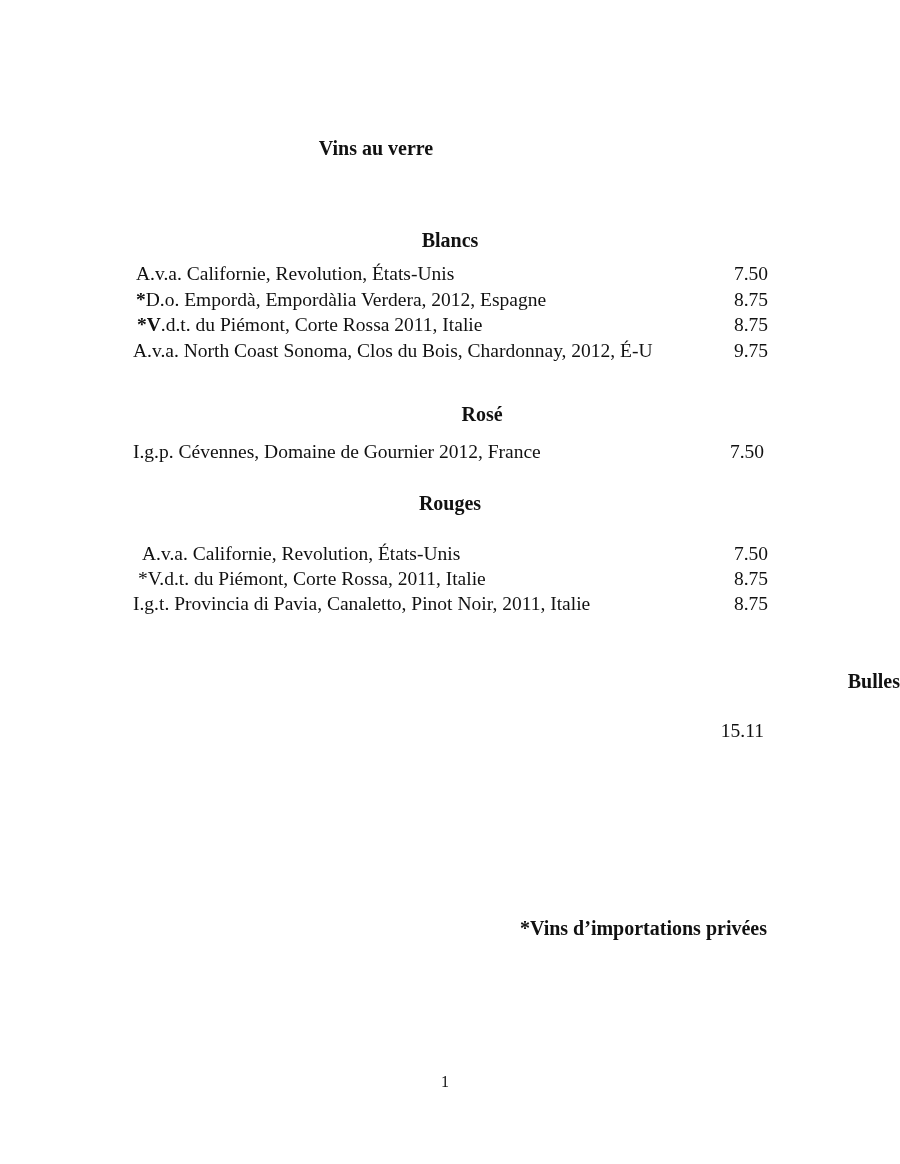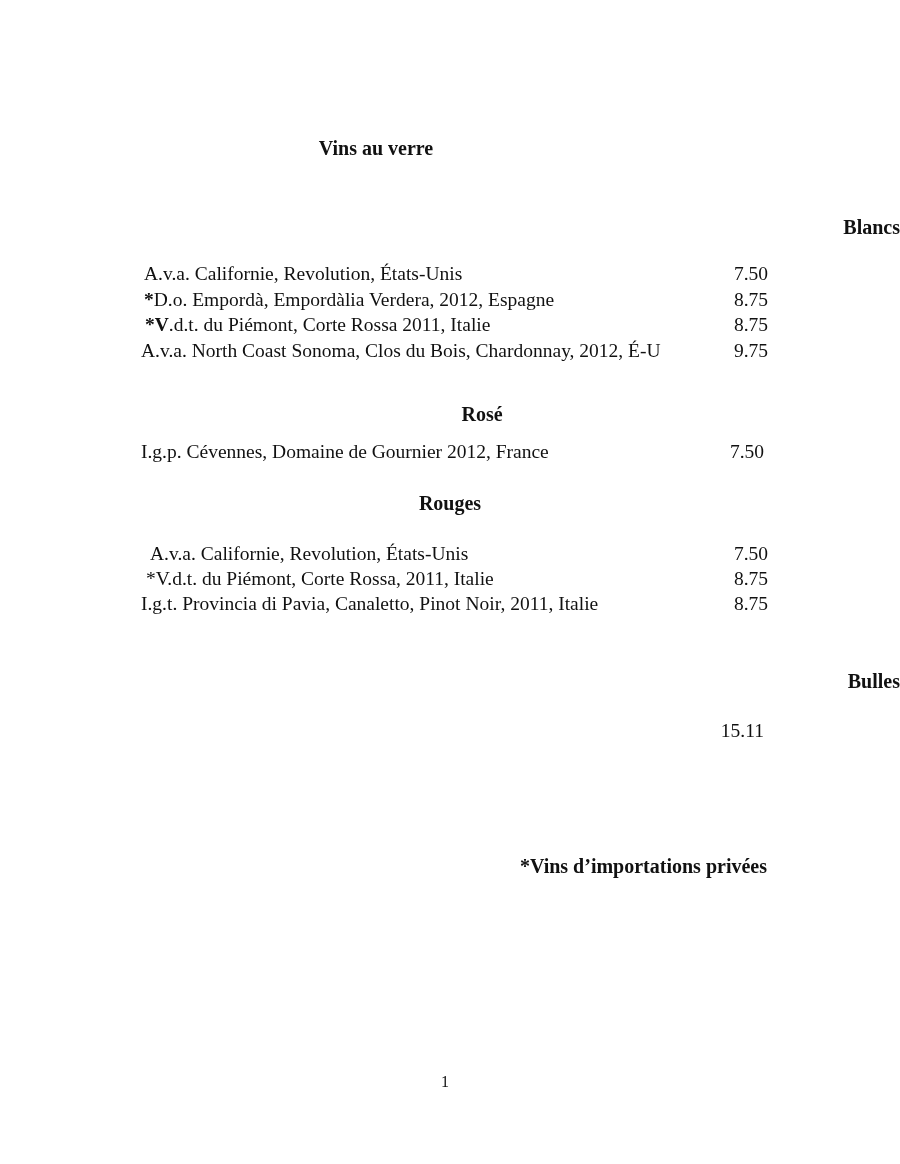--- a/index.html
+++ b/index.html
@@ -2,34 +2,34 @@
 <html><head>
 <meta charset="utf-8">
 <style>
   html, body { margin:0; padding:0; background:#ffffff; }
   body { width:900px; height:1164px; position:relative; overflow:hidden;
          font-family:"Liberation Serif","DejaVu Serif",serif; color:#111111; }
   .abs { position:absolute; white-space:nowrap; }
   .title { font-weight:bold; font-size:20px; left:0; width:752px; text-align:center; }
   .section { font-weight:bold; font-size:20px; left:0; width:900px; text-align:center; }
   .row { position:absolute; height:24px; font-size:19.5px; line-height:24px; }
-  .row .name { position:absolute; left:8px; top:0; white-space:nowrap; }
+  .row .name { position:absolute; left:0; top:0; white-space:nowrap; }
   .row .price { position:absolute; top:0; white-space:nowrap; }
   .b { font-weight:bold; }
   .footnote { font-weight:bold; font-size:20px; right:133px; }
   .pagenum { font-size:16px; left:0; width:890px; text-align:center; }
 </style>
 </head>
 <body>
 
 <div>
 
   <div class="abs title" style="top:137px;">Vins au verre</div>
 
-  <div class="abs section" style="top:216px;text-align:right;">Blancs</div>
+  <div class="abs section" style="top:229px;">Blancs</div>
 
   <div class="row" style="left:136px; top:262px; width:632px;">
     <span class="name"><span class="b"></span><span>A.v.a. Californie, Revolution, États-Unis</span></span>
     <span class="price" style="right:0;">7.50</span>
   </div>
   <div class="row" style="left:136px; top:288px; width:632px;">
     <span class="name"><span class="b">*</span><span>D.o. Empordà, Empordàlia Verdera, 2012, Espagne</span></span>
     <span class="price" style="right:0;">8.75</span>
   </div>
   <div class="row" style="left:137px; top:313px; width:631px;text-align:center;">
@@ -62,16 +62,16 @@
     <span class="name"><span class="b"></span><span>I.g.t. Provincia di Pavia, Canaletto, Pinot Noir, 2011, Italie</span></span>
     <span class="price" style="right:0;">8.75</span>
   </div>
 
   <div class="abs section" style="top:670px;text-align:right;">Bulles</div>
 
   <div class="row" style="left:133px; top:719px; width:631px;">
     <span class="price" style="right:0;">15.11</span>
   </div>
 
-  <div class="abs footnote" style="top:855px;text-align:right;">*Vins d’importations privées</div>
+  <div class="abs footnote" style="top:917px;text-align:right;">*Vins d’importations privées</div>
 
   <div class="abs pagenum" style="top:1073px;">1</div>
 </div>
 
 </body></html>

